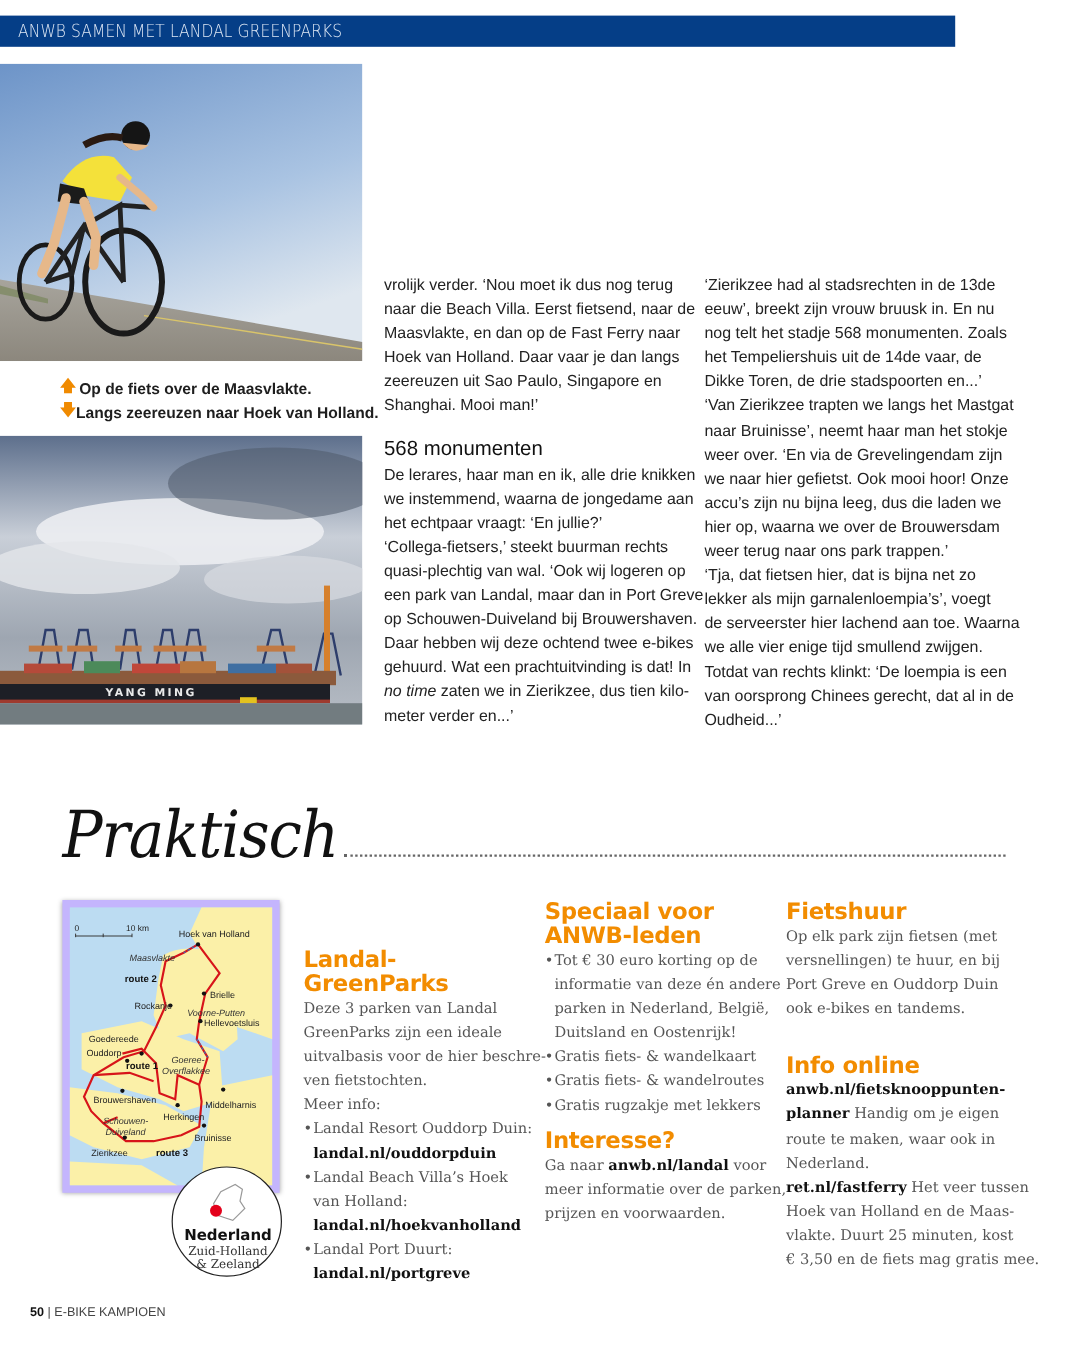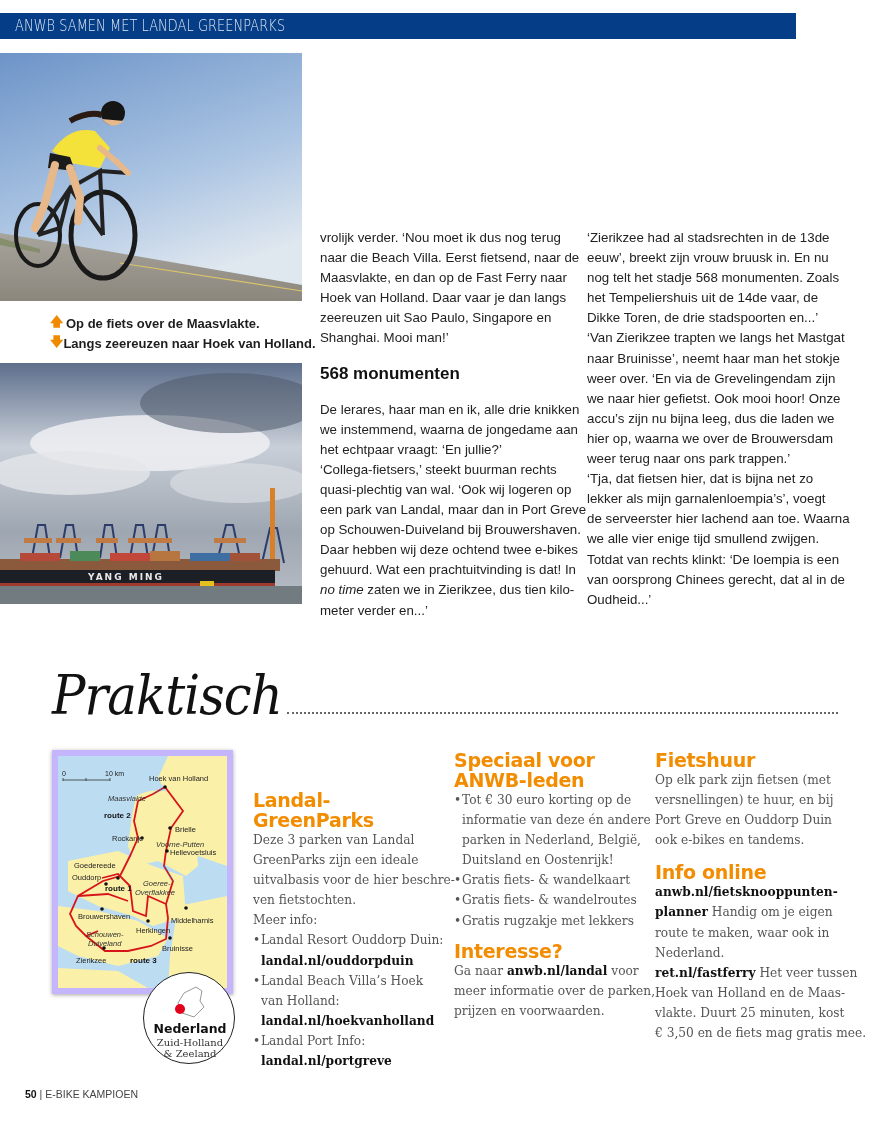--- a/index.html
+++ b/index.html
@@ -24,21 +24,21 @@
 
   .captions { position: absolute; left: 50px; top: 313px; width: 260px; }
   .caption-line { display: flex; align-items: center; height: 20px; font-size: 13px; font-weight: bold; color: #1e1e1e; white-space: nowrap; }
   .caption-line .arrow { color: #f08a00; font-size: 13px; width: 16px; display: inline-block; font-weight: bold; }
 
   
   .col { position: absolute; width: 262px; font-size: 13.3px; line-height: 20.1px; color: #222; }
   .col p { white-space: nowrap; }
   .col-2 { left: 320px; top: 228px; }
   .col-3 { left: 587px; top: 228px; }
-  .subhead { font-size: 17px; font-weight: bold; color: #111; margin-top: 14px; line-height: 22px; margin-bottom: 15px; }
+  .subhead { font-size: 17px; font-weight: normal; color: #111; margin-top: 14px; line-height: 22px; margin-bottom: 1px; }
 
   
   .praktisch-title {
     position: absolute; left: 52px; top: 664px; font-family: "DejaVu Serif", serif; font-style: italic;
     font-size: 54px; font-weight: 300; color: #111; letter-spacing: -1px; transform: scaleX(0.92); transform-origin: left;
   }
   .dotted-rule { position: absolute; left: 287px; top: 712px; width: 551px; border-top: 2px dotted #666; }
 
   .map-card {
     position: absolute; left: 52px; top: 750px; width: 181px; height: 244px; background: #c4b5fd;
@@ -310,21 +310,21 @@
     <span class="dot">•</span>
     <div>
       <p>Landal Beach Villa’s Hoek</p>
       <p>van Holland:</p>
       <p><b>landal.nl/hoekvanholland</b></p>
     </div>
   </div>
   <div class="bullet-item">
     <span class="dot">•</span>
     <div>
-      <p>Landal Port Info:</p>
+      <p>Landal Port Duurt:</p>
       <p><b>landal.nl/portgreve</b></p>
     </div>
   </div>
 </div>
 
 <div class="info-col info-2">
   <div class="info-head">
     <div>Speciaal voor</div>
     <div>ANWB-leden</div>
   </div>
@@ -354,21 +354,21 @@
   <p>meer informatie over de parken,</p>
   <p>prijzen en voorwaarden.</p>
 </div>
 
 <div class="info-col info-3">
   <div class="info-head">Fietshuur</div>
   <p>Op elk park zijn fietsen (met</p>
   <p>versnellingen) te huur, en bij</p>
   <p>Port Greve en Ouddorp Duin</p>
   <p>ook e-bikes en tandems.</p>
-  <div class="info-head" style="margin-top:12px;">Info online</div>
+  <div class="info-head" style="margin-top:28px;">Info online</div>
   <p><b>anwb.nl/fietsknooppunten-</b></p>
   <p><b>planner</b><span> Handig om je eigen</span></p>
   <p>route te maken, waar ook in</p>
   <p>Nederland.</p>
   <p><b>ret.nl/fastferry</b><span> Het veer tussen</span></p>
   <p>Hoek van Holland en de Maas-</p>
   <p>vlakte. Duurt 25 minuten, kost</p>
   <p>€ 3,50 en de fiets mag gratis mee.</p>
 </div>
 

